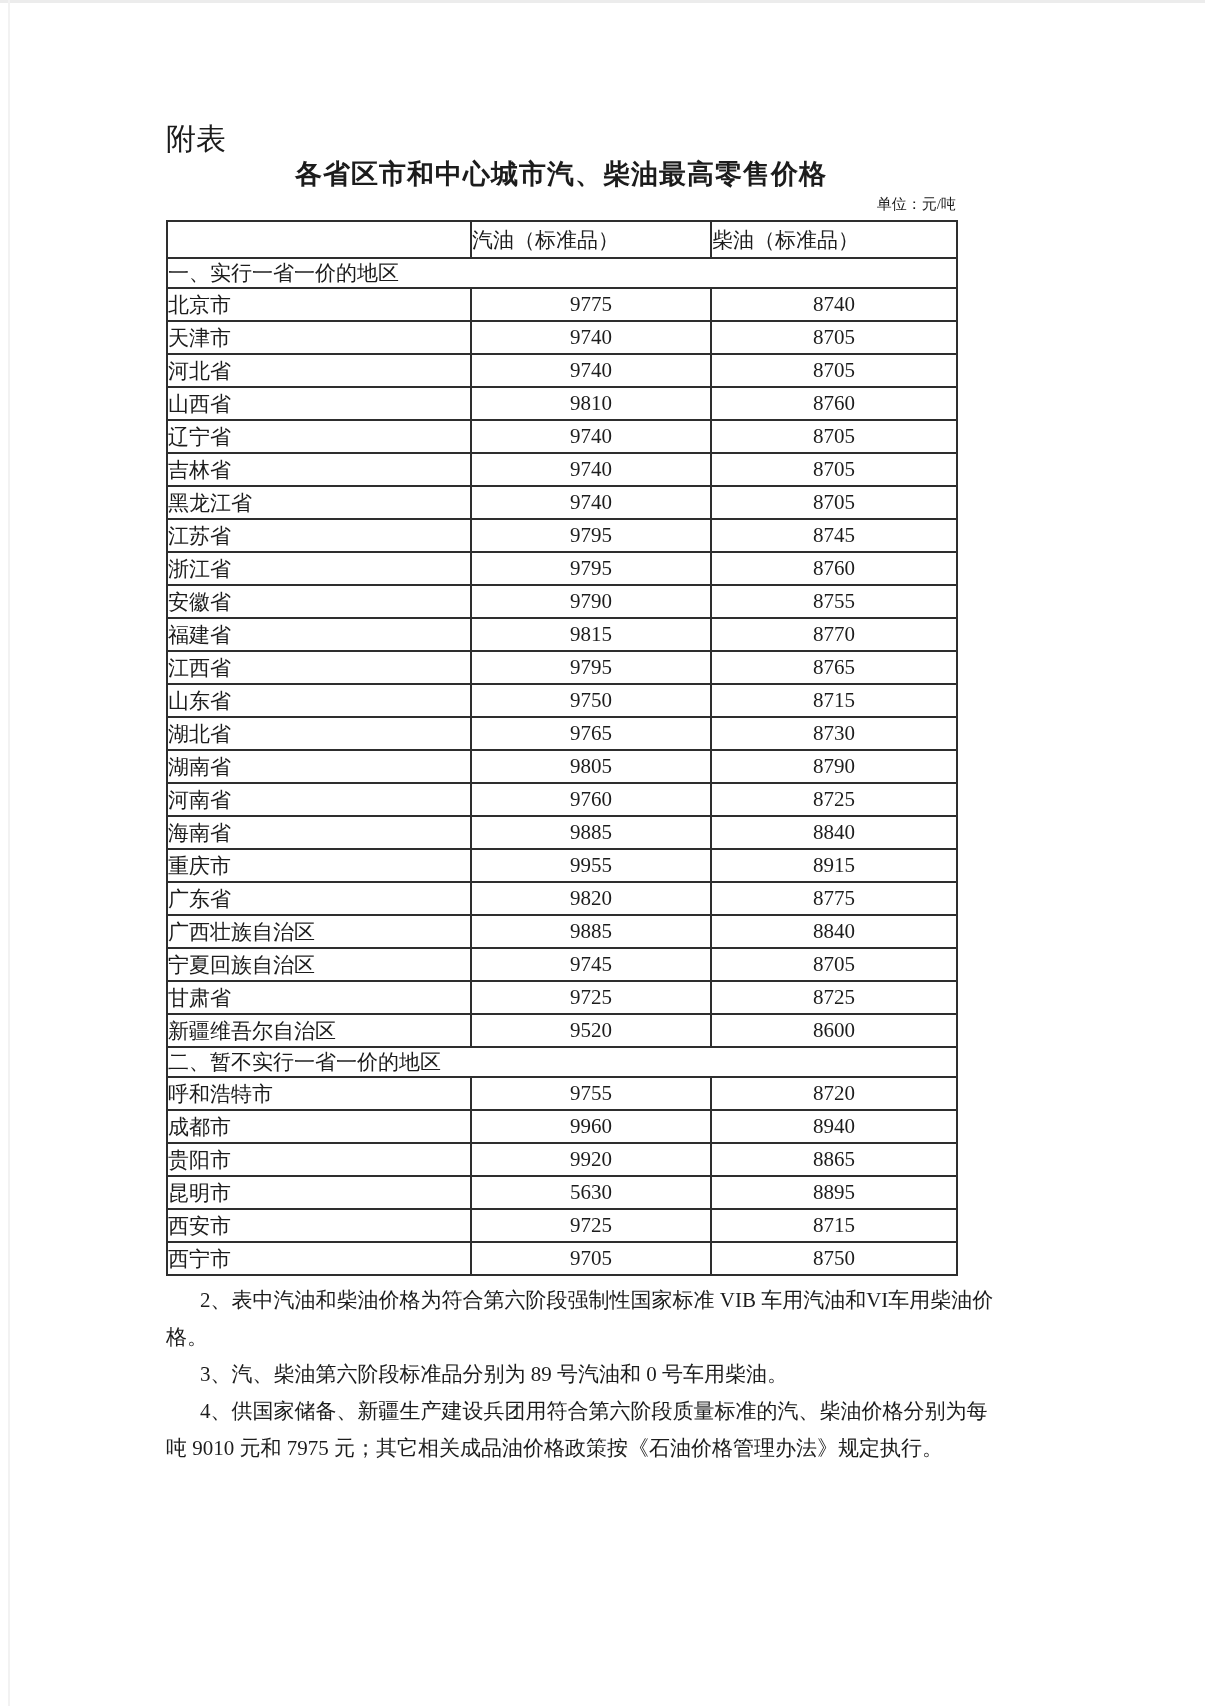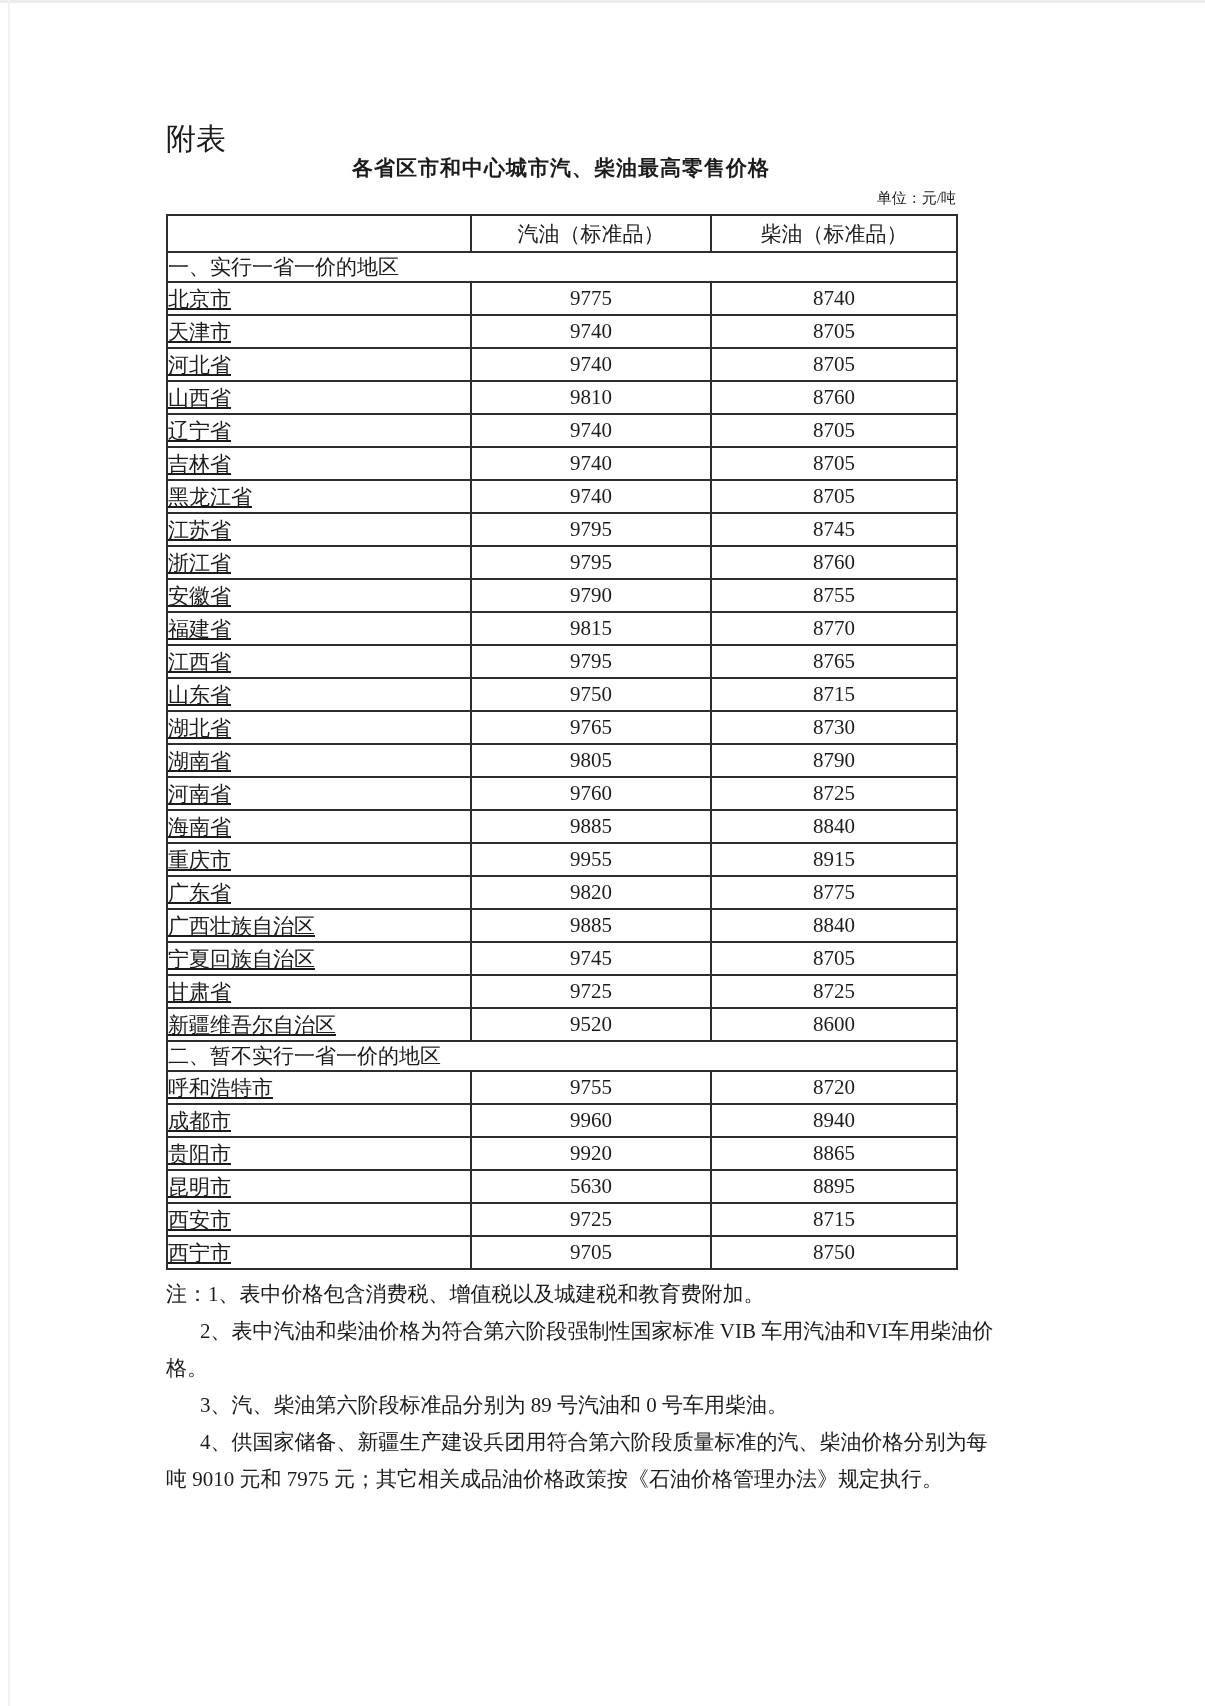--- a/index.html
+++ b/index.html
@@ -25,24 +25,25 @@
     left: 166px;
     top: 124px;
     width: 790px;
   }
   .attach-label {
     font-size: 30px;
     line-height: 30px;
     text-align: left;
   }
   .doc-title {
+    margin-top: 6px;
     text-align: center;
     font-family: "Liberation Sans", "DejaVu Sans", sans-serif;
     font-weight: 700;
-    font-size: 21px;
+    font-size: 27px;
     line-height: 28px;
     letter-spacing: 1px;
   }
   .unit-line {
     margin-top: 3px;
     margin-bottom: 3px;
     text-align: right;
     font-size: 15px;
     line-height: 26px;
   }
@@ -53,32 +54,31 @@
   }
   table.price-table td, table.price-table th {
     border: 2px solid #2e2e2e;
     padding: 0;
     font-weight: normal;
     font-size: 21px;
     overflow: hidden;
   }
   table.price-table th {
     height: 35px;
-    text-align: center;
+    text-align: left;
   }
   td.section-cell {
     height: 27px;
     text-align: left;
     padding-left: 3px;
   }
   td.region-cell {
     height: 31px;
     text-align: left;
     padding-left: 32px;
-    text-decoration: underline;
   }
   td.num-cell {
     text-align: center;
     font-size: 22px;
     font-family: Liberation Serif, serif;
   }
   .notes {
     margin-top: 6px;
     width: 830px;
     font-size: 21px;
@@ -262,20 +262,19 @@
         </tr>
         <tr>
           <td class="region-cell">西宁市</td>
           <td class="num-cell">9705</td>
           <td class="num-cell">8750</td>
         </tr>
       </tbody>
   </table>
 
   <div class="notes">
-      <div class="note-line">注：1、表中价格包含消费税、增值税以及城建税和教育费附加。</div>
       <div class="note-line indent">2、表中汽油和柴油价格为符合第六阶段强制性国家标准 VIB 车用汽油和VI车用柴油价</div>
       <div class="note-line">格。</div>
       <div class="note-line indent">3、汽、柴油第六阶段标准品分别为 89 号汽油和 0 号车用柴油。</div>
       <div class="note-line indent">4、供国家储备、新疆生产建设兵团用符合第六阶段质量标准的汽、柴油价格分别为每</div>
       <div class="note-line">吨 9010 元和 7975 元；其它相关成品油价格政策按《石油价格管理办法》规定执行。</div>
     </div>
 </div>
 
 </body></html>

